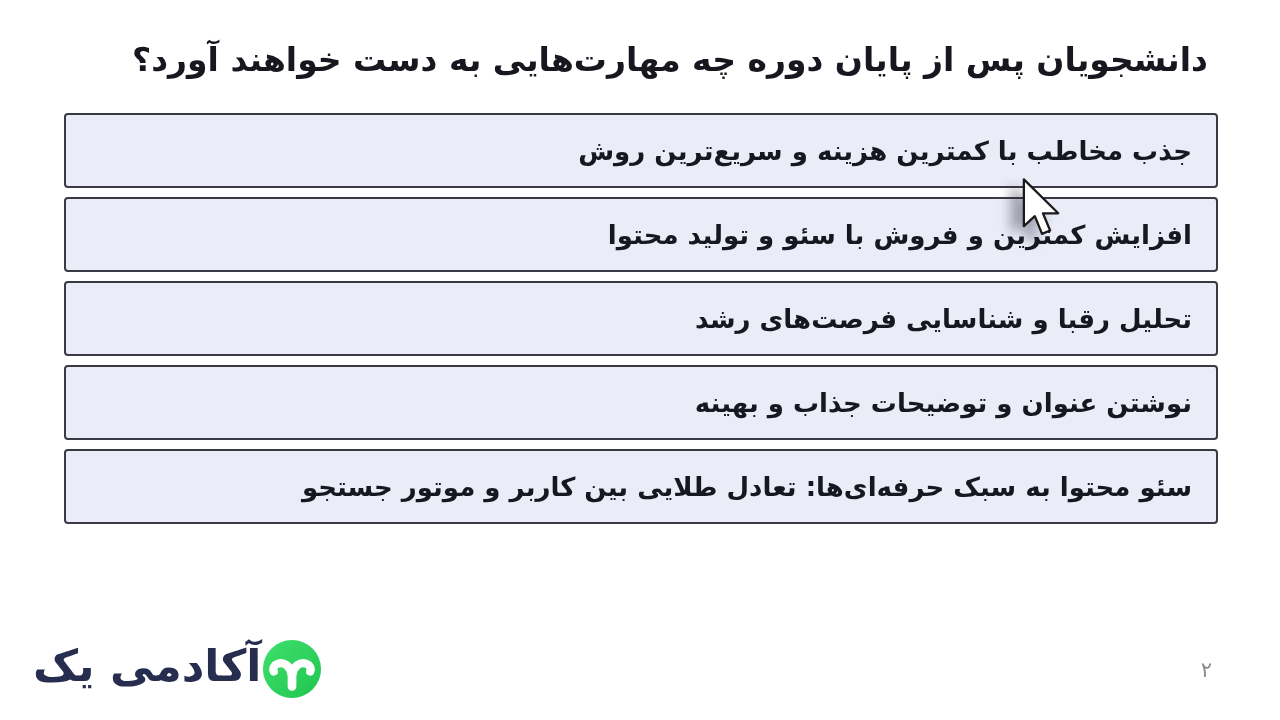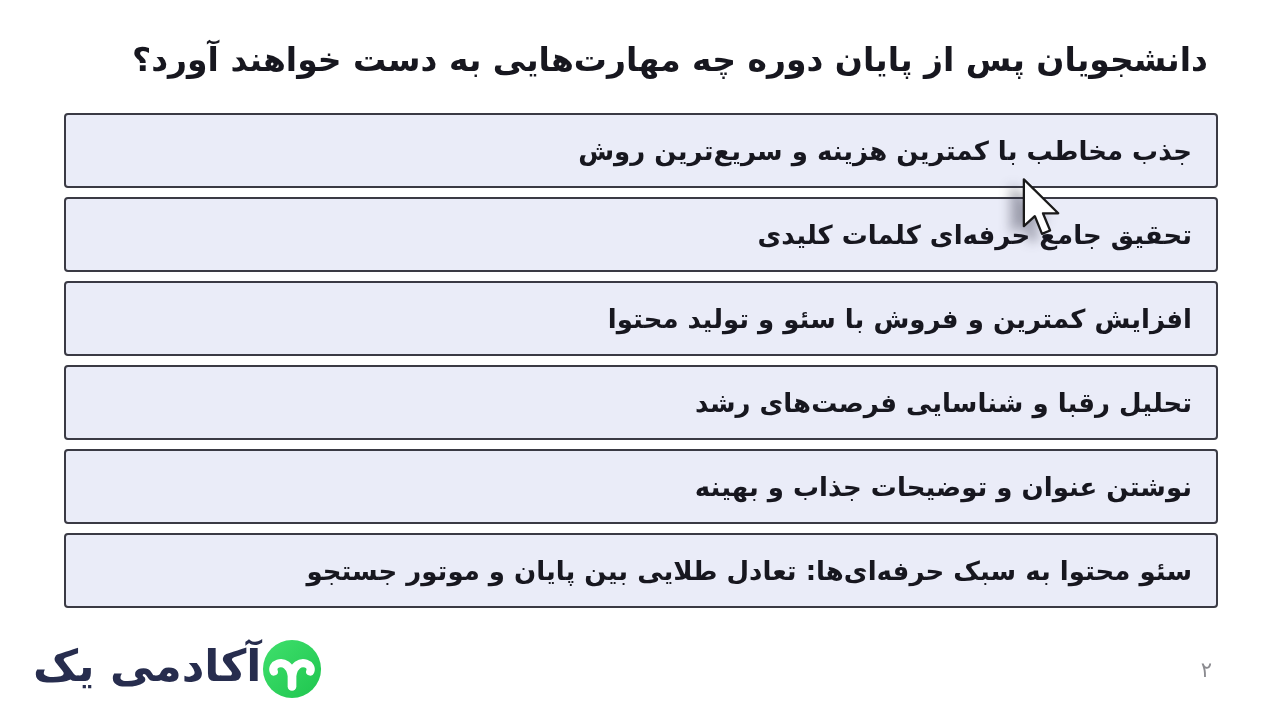--- a/index.html
+++ b/index.html
@@ -99,33 +99,30 @@
 
 <div class="slide">
 
   <h1 class="slide-title">دانشجویان پس از پایان دوره چه مهارت‌هایی به دست خواهند آورد؟</h1>
 
   <div class="skills">
     <div class="skill-box">
       <span>جذب مخاطب با کمترین هزینه و سریع‌ترین روش</span>
     </div>
     <div class="skill-box">
-      <span>تحقیق جامع حرفه‌ای کلمات کلیدی</span>
-    </div>
-    <div class="skill-box">
       <span>افزایش کمترین و فروش با سئو و تولید محتوا</span>
     </div>
     <div class="skill-box">
       <span>تحلیل رقبا و شناسایی فرصت‌های رشد</span>
     </div>
     <div class="skill-box">
       <span>نوشتن عنوان و توضیحات جذاب و بهینه</span>
     </div>
     <div class="skill-box">
-      <span>سئو محتوا به سبک حرفه‌ای‌ها: تعادل طلایی بین پایان و موتور جستجو</span>
+      <span>سئو محتوا به سبک حرفه‌ای‌ها: تعادل طلایی بین کاربر و موتور جستجو</span>
     </div>
   </div>
 
   <div class="brand">
     <span class="brand-icon">
       <svg viewBox="0 0 64 64" width="62" height="62" aria-hidden="true">
         <defs>
           <linearGradient id="gGreen" x1="0" y1="0" x2="1" y2="1">
             <stop offset="0" stop-color="#3fe06c"></stop>
             <stop offset="1" stop-color="#1fc54f"></stop>

